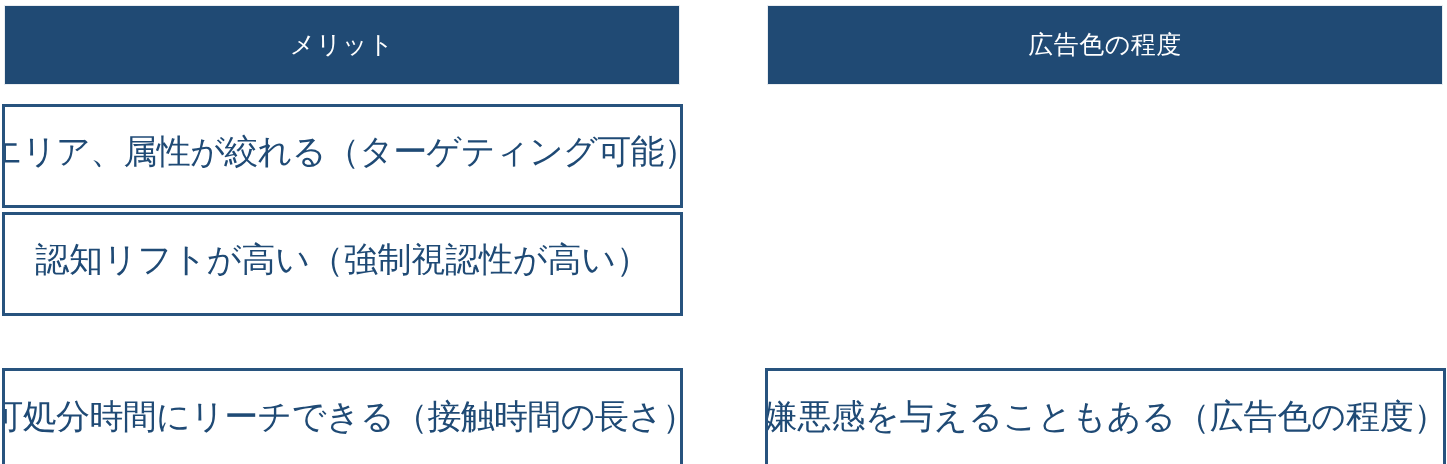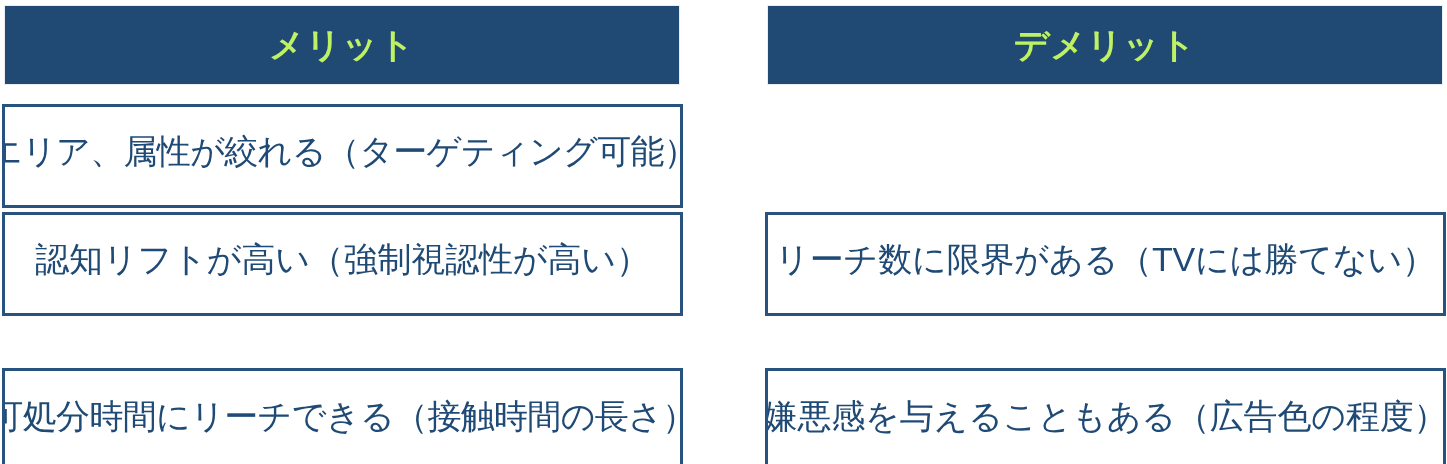--- a/index.html
+++ b/index.html
@@ -39,25 +39,25 @@
     width: 676px;
     height: 80px;
     background: #204A74;
     border: 1px solid #e9edf1;
     box-sizing: border-box;
     display: flex;
     align-items: center;
     justify-content: center;
   }
   .col-header-label {
-    color: #bef264;
-    font-size: 35px;
+    color: #ffffff;
+    font-size: 25px;
     line-height: 1;
     letter-spacing: 0.02em;
-    font-weight: 700;
+    font-weight: 400;
     white-space: nowrap;
     transform: translateY(-1px);
   }
 
   
   .cell {
     position: absolute;
     left: 2px;
     width: 681px;
     height: 104px;
@@ -107,27 +107,24 @@
 
     <div class="cell cell-2">
       <span class="cell-label tight">可処分時間にリーチできる（接触時間の長さ）</span>
     </div>
 
   </div>
 
   <div class="column column-demerit">
 
     <div class="col-header">
-      <span class="col-header-label">デメリット</span>
+      <span class="col-header-label">広告色の程度</span>
     </div>
 
 
-    <div class="cell cell-1">
-      <span class="cell-label">リーチ数に限界がある（TVには勝てない）</span>
-    </div>
 
     <div class="cell cell-2">
       <span class="cell-label">嫌悪感を与えることもある（広告色の程度）</span>
     </div>
 
   </div>
 
 </div>
 
 </body></html>

